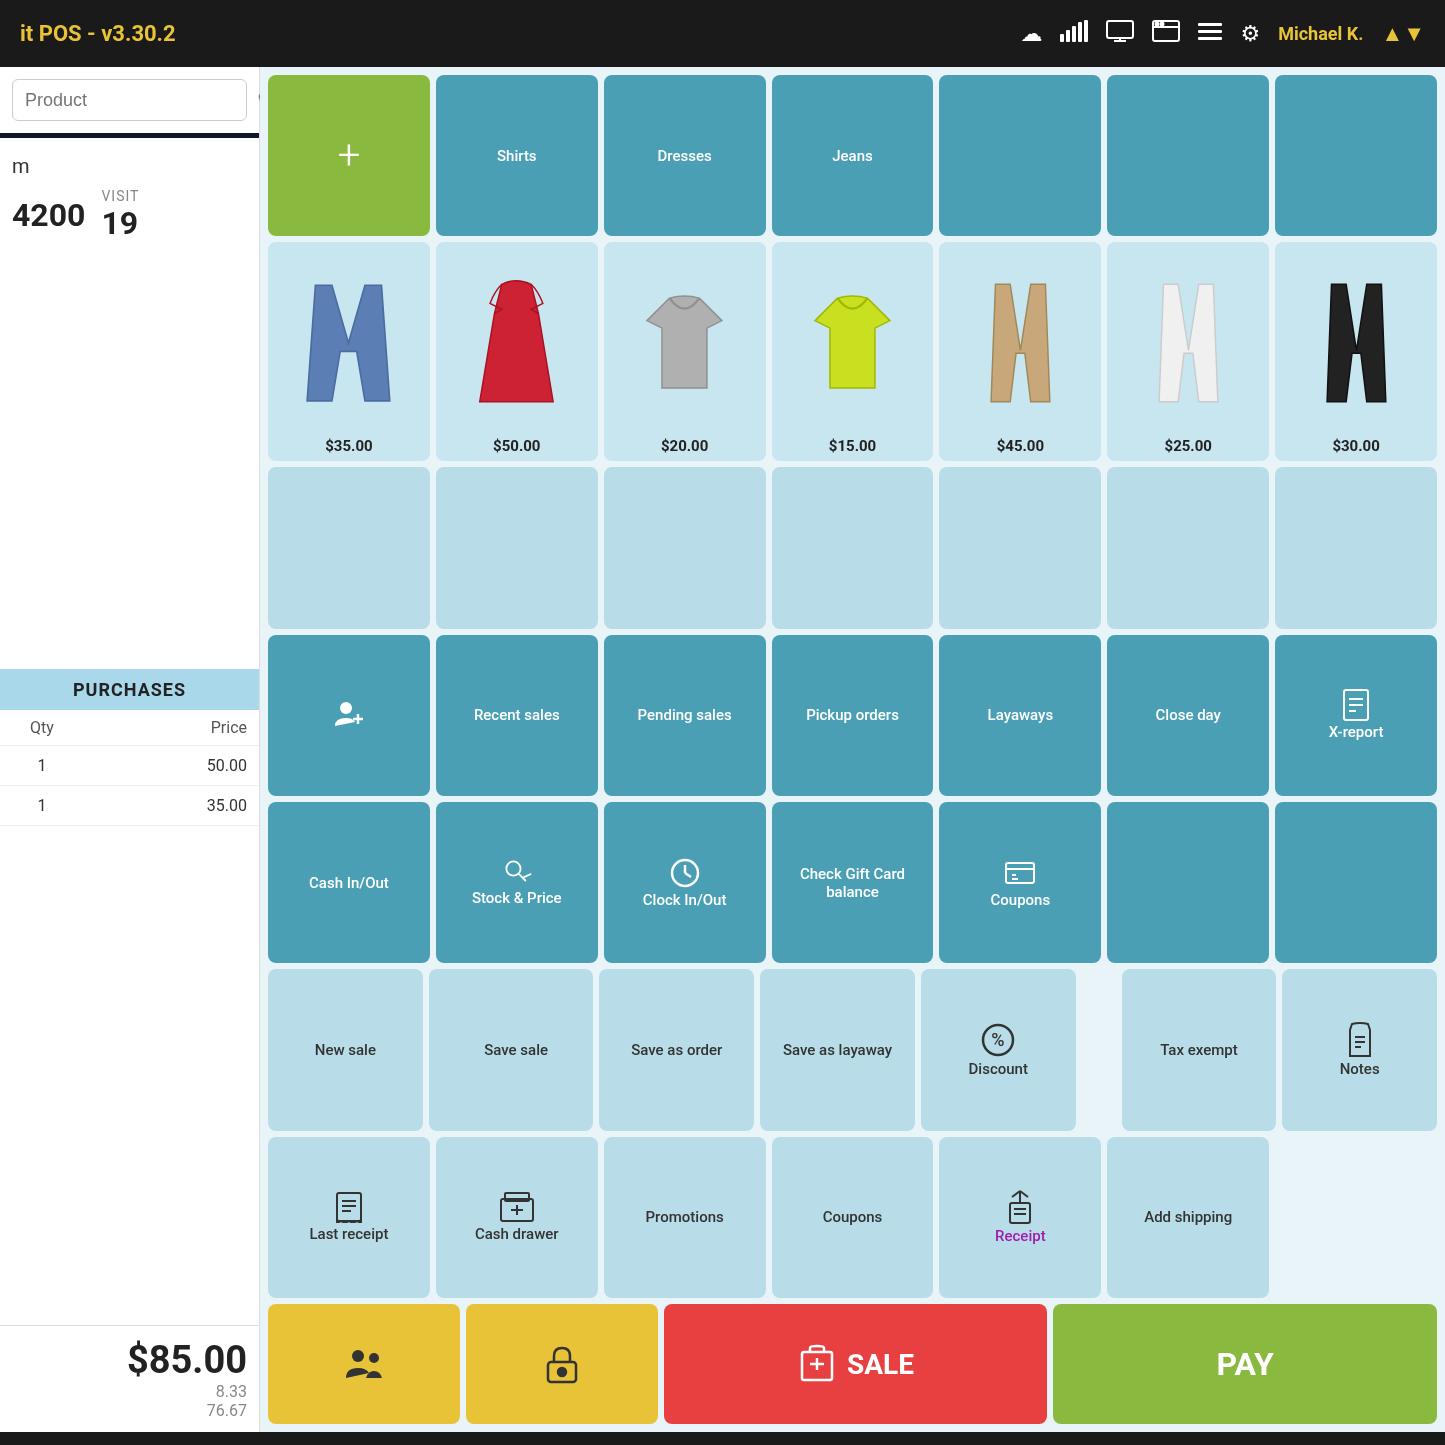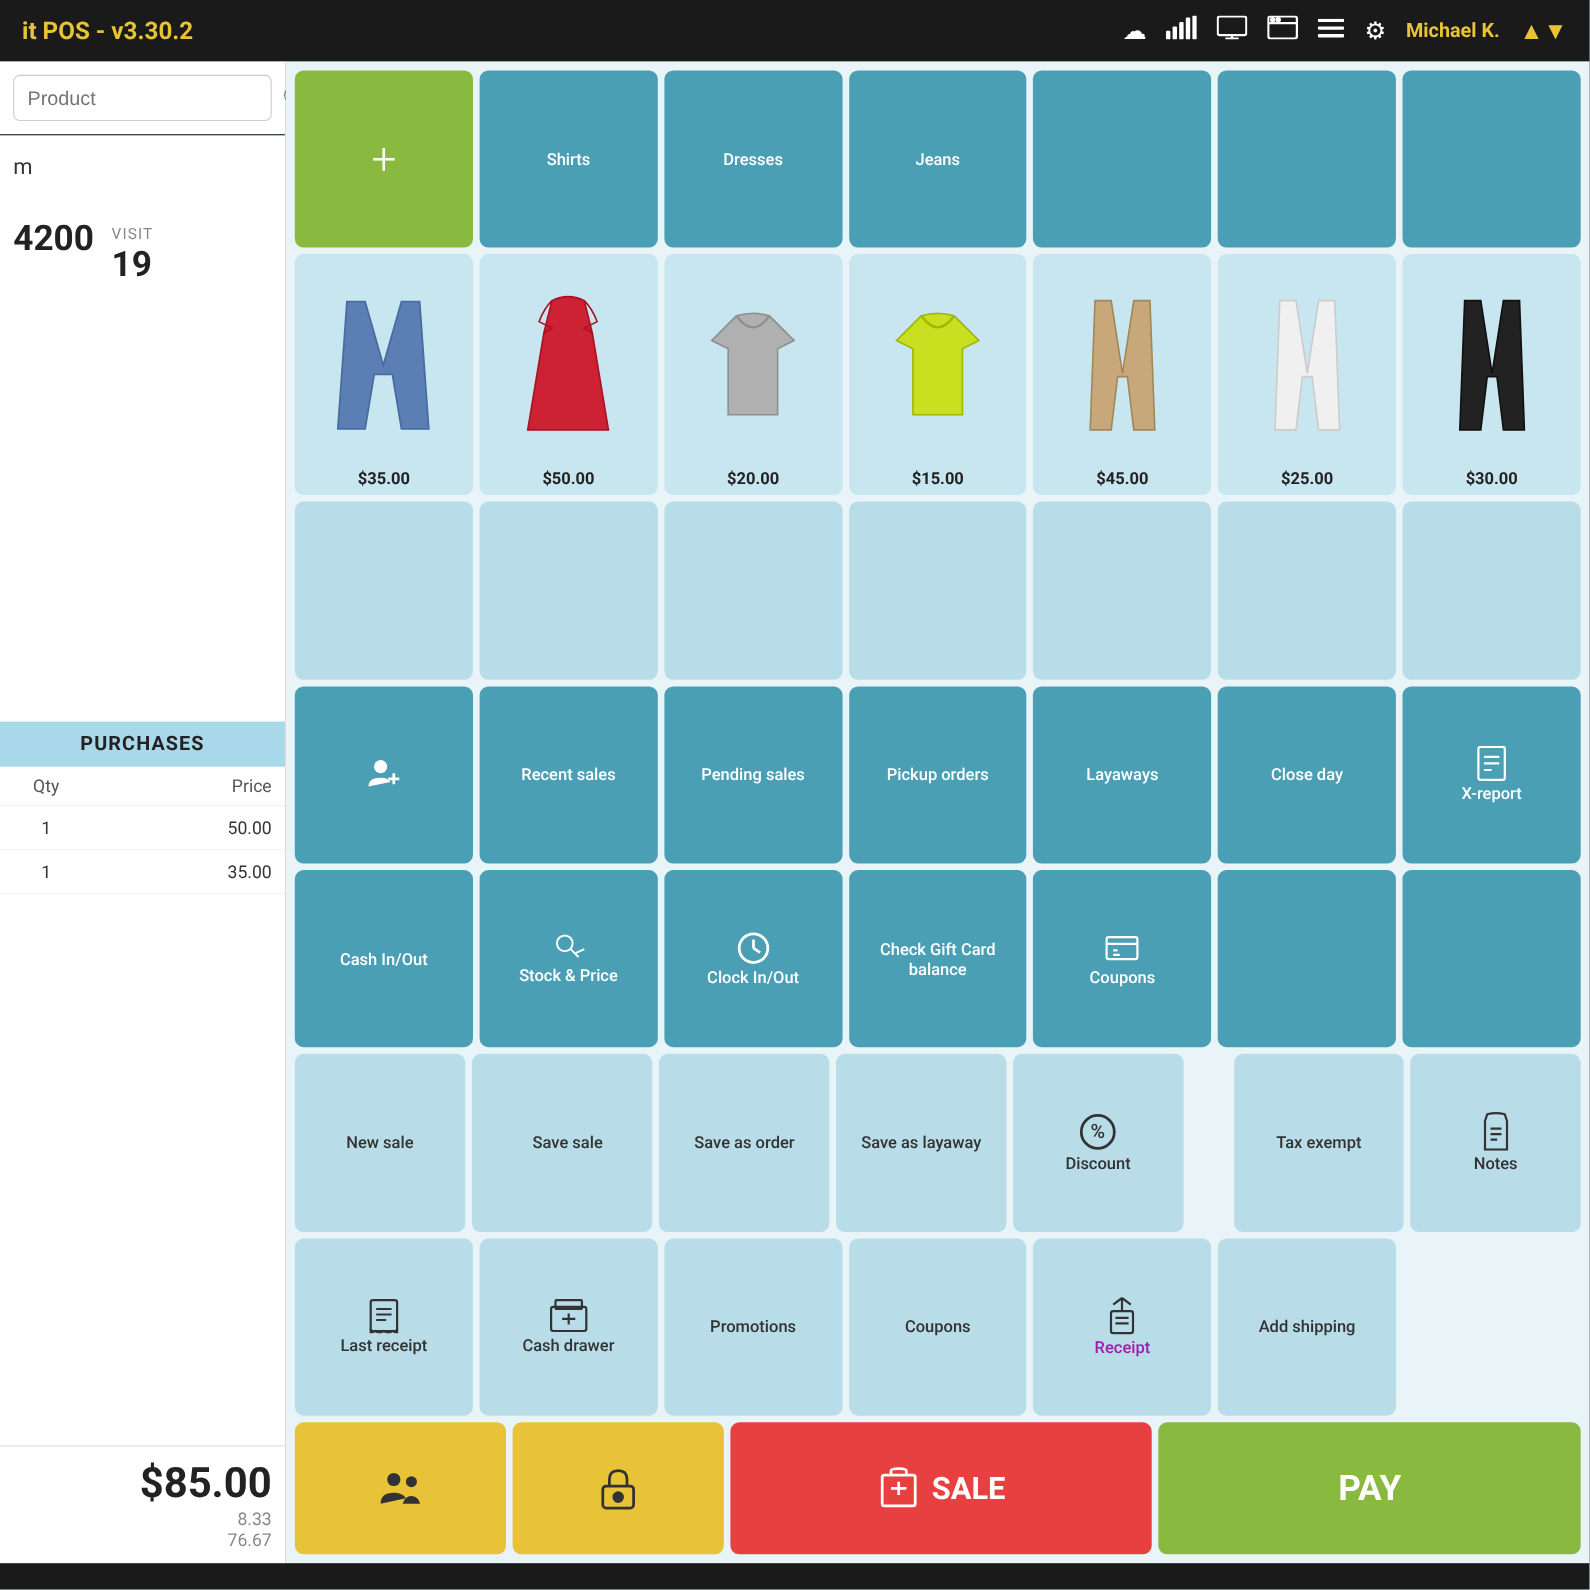--- a/index.html
+++ b/index.html
@@ -7,21 +7,21 @@
       font-family: -apple-system, BlinkMacSystemFont, 'Segoe UI', Roboto, sans-serif;
       background: #1a1a1a;
       width: 1445px;
       height: 1445px;
       overflow: hidden;
     }
 
     
     .top-bar {
       background: #1a1a1a;
-      height: 56px;
+      height: 67px;
       display: flex;
       align-items: center;
       padding: 0 20px;
       justify-content: space-between;
     }
     .top-bar-title {
       color: #e8c237;
       font-size: 22px;
       font-weight: bold;
     }
@@ -53,21 +53,21 @@
     .left-panel {
       width: 260px;
       background: white;
       display: flex;
       flex-direction: column;
       border-right: 1px solid #ddd;
       flex-shrink: 0;
     }
     .search-bar {
       padding: 12px;
-      border-bottom: 1px solid #0f172a;
+      border-bottom: 5px solid #0f172a;
     }
     .search-input-wrap {
       display: flex;
       align-items: center;
       border: 1px solid #ccc;
       border-radius: 6px;
       padding: 8px 12px;
       background: white;
     }
     .search-input {
@@ -101,21 +101,20 @@
       margin-bottom: 16px;
     }
     .visit-number {
       font-size: 32px;
       font-weight: bold;
       color: #222;
     }
     .visit-label-col {
       display: flex;
       flex-direction: column;
-      margin-top: 32px;
     }
     .visit-label {
       font-size: 14px;
       color: #888;
       letter-spacing: 1px;
     }
     .visit-count {
       font-size: 32px;
       font-weight: bold;
       color: #222;

